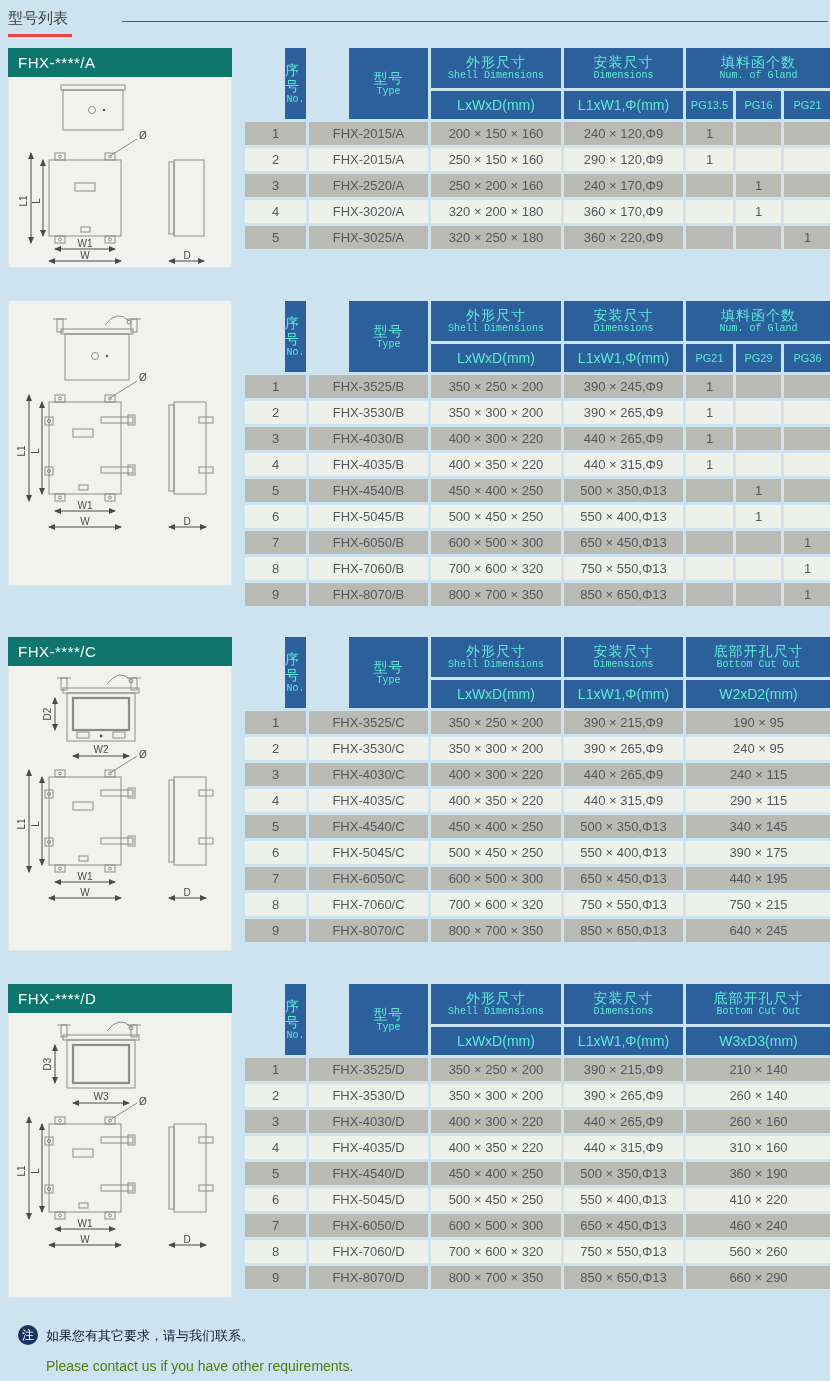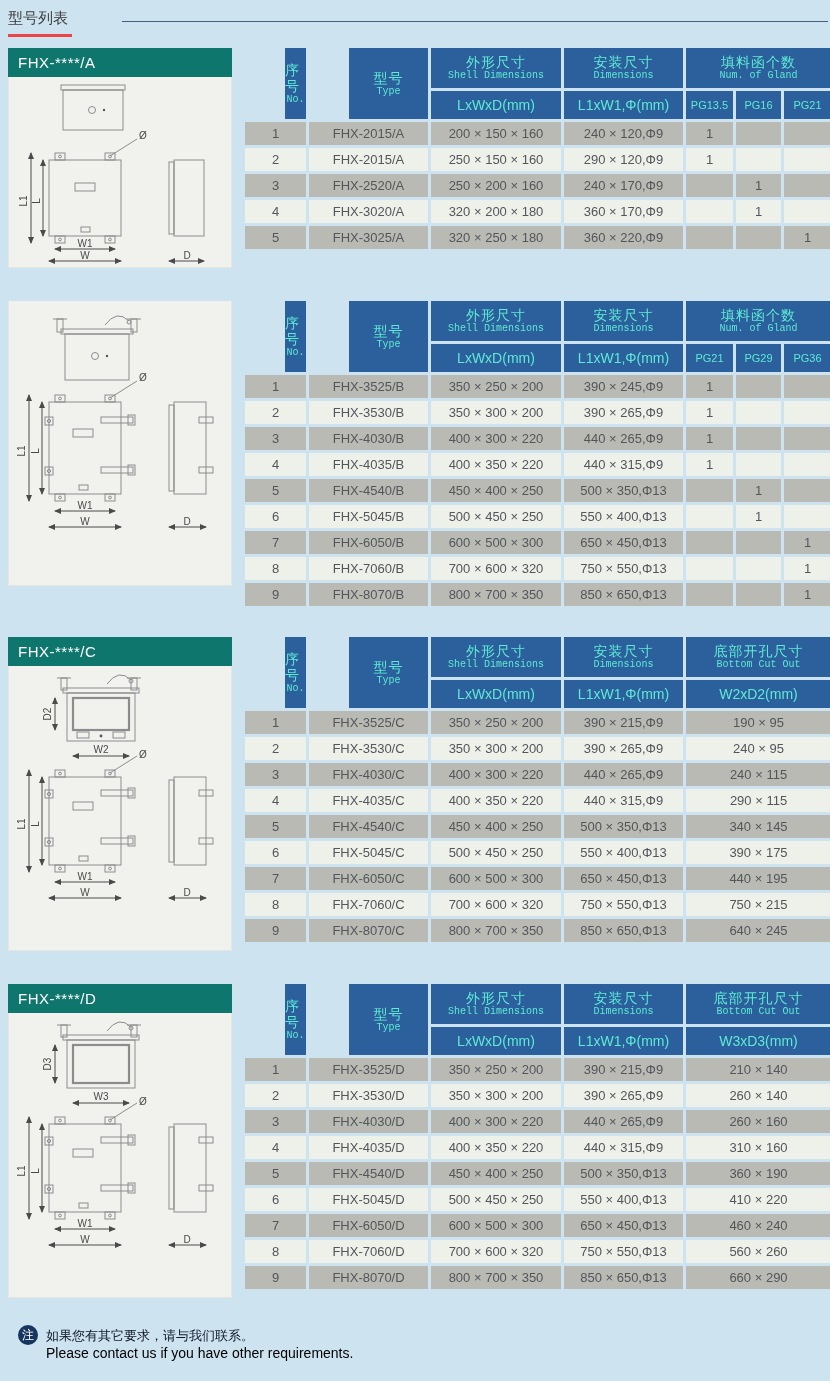--- a/index.html
+++ b/index.html
@@ -51,21 +51,21 @@
            font-size:13px; color:#54565a; }
   .trow.odd  .tcell { background:#b9bab4; }
   .trow.even .tcell { background:#eef0ea; }
 
   
   .note { display:flex; align-items:flex-start; margin:25px 0 0 10px; }
   .note-badge { width:20px; height:20px; border-radius:50%; background:#16355f; color:#fff;
                 font-size:12px; display:flex; align-items:center; justify-content:center;
                 flex:none; margin:2px 8px 0 0; }
   .note-zh { font-size:13px; color:#0f172a; padding-top:4px; }
-  .note-en { font-size:14px; color:#000000; margin-top:0; }
+  .note-en { font-size:14px; color:#4d7c0f; margin-top:13px; }
 </style>
 </head>
 <body>
 
 <div class="page">
 <div class="content">
 
   <div class="top-header">
     <span class="top-title">型号列表</span>
     <div class="top-rule"></div>

